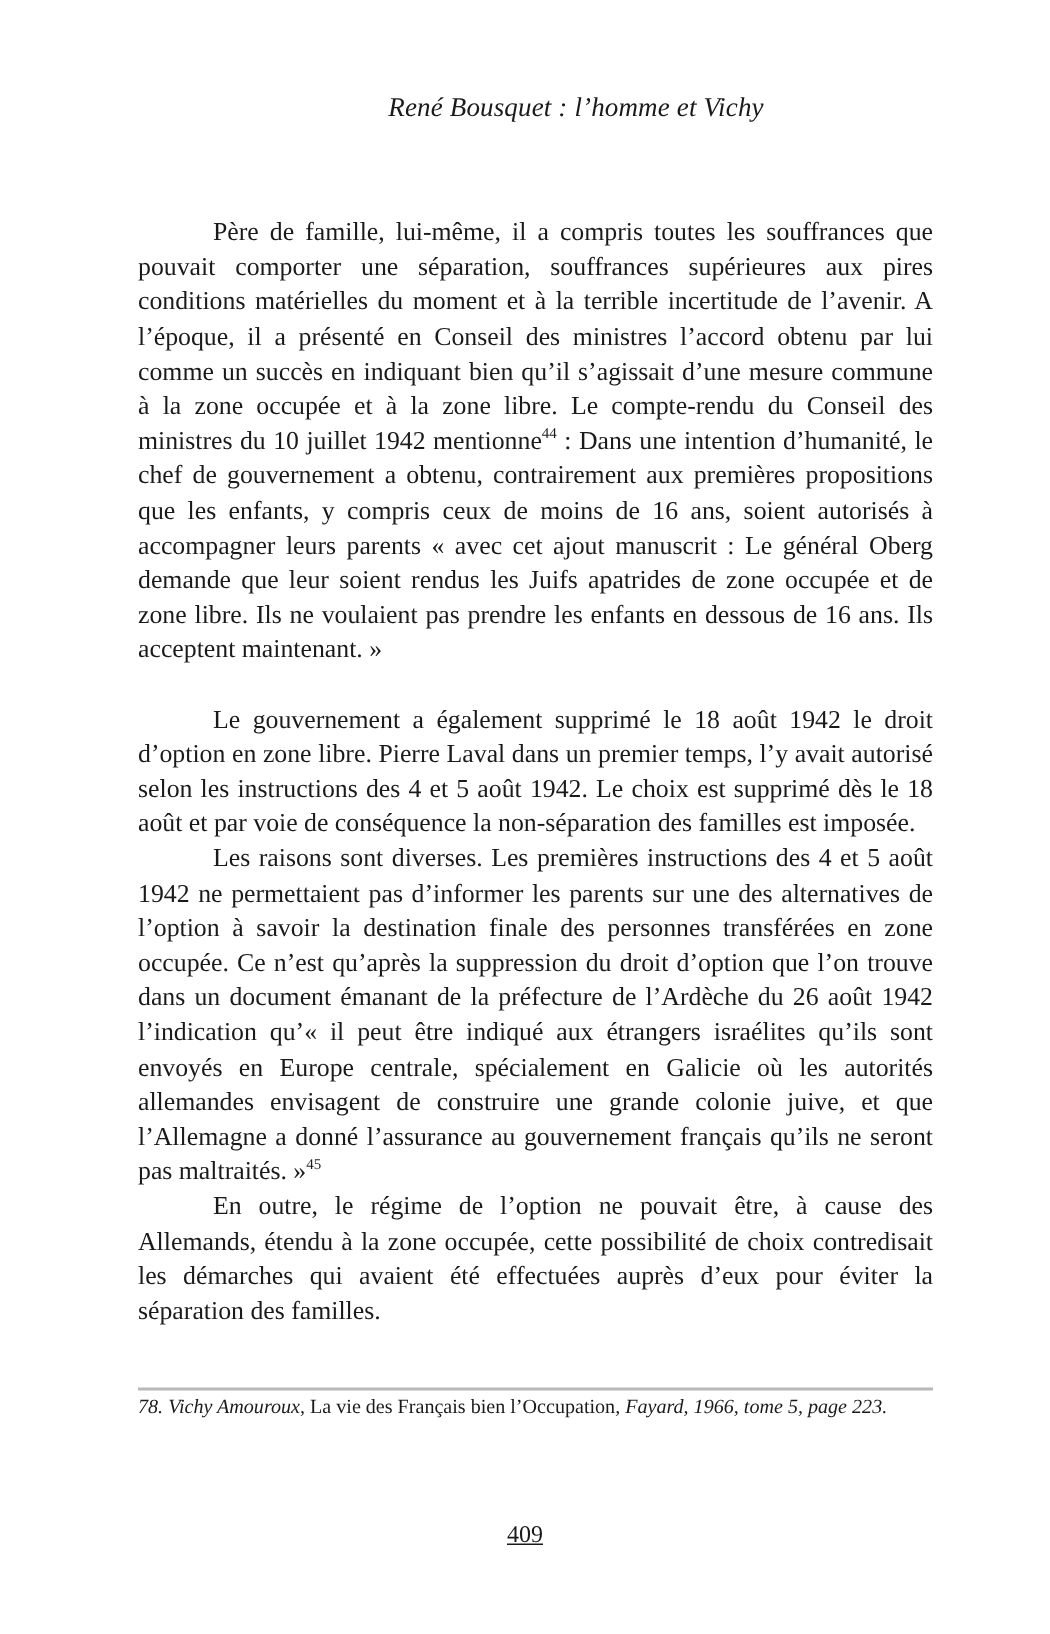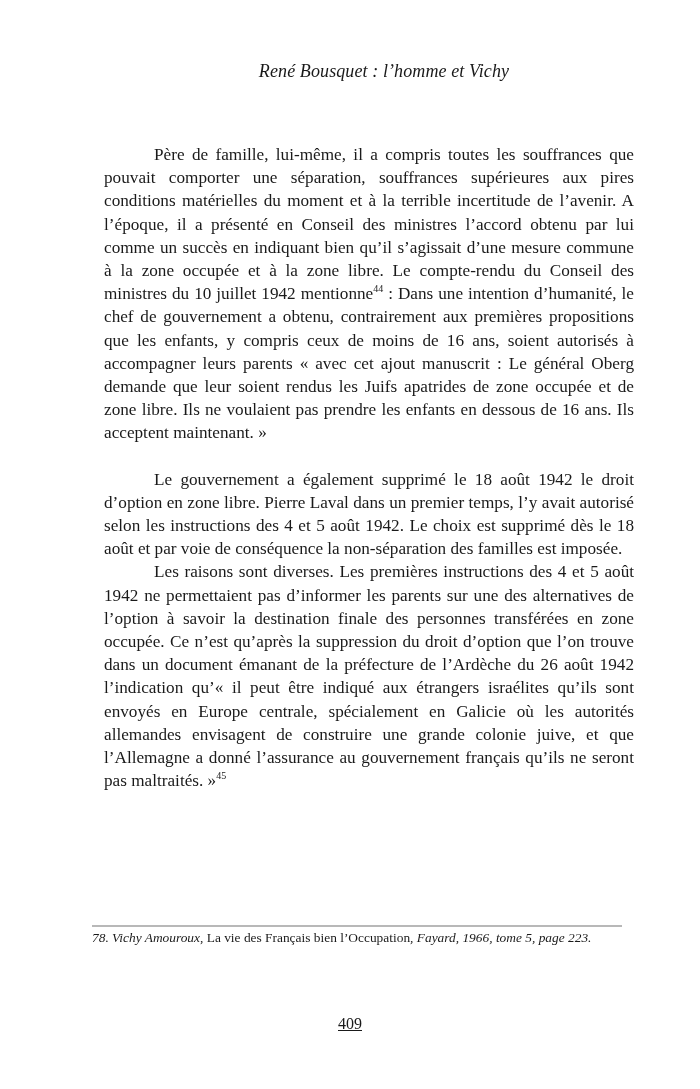--- a/index.html
+++ b/index.html
@@ -22,21 +22,21 @@
       width: 700px;
       text-align: center;
       font-style: italic;
       font-size: 18px;
       letter-spacing: 0.1px;
       margin-left: 34px;
     }
     .text-block {
       position: absolute;
       top: 143px;
-      left: 104px;
+      left: 92px;
       width: 530px;
       font-size: 17.2px;
       line-height: 23.2px;
       text-align: justify;
     }
     .text-block p {
       margin: 0;
       text-indent: 50px;
     }
     .text-block p.gap-before {
@@ -79,20 +79,21 @@
   </style>
 </head>
 <body>
 
 <div class="running-head">René Bousquet : l’homme et Vichy</div>
 
 <div class="text-block">
   <p><span>Père de famille, lui-même, il a compris toutes les souffrances que pouvait comporter une séparation, souffrances supérieures aux pires conditions matérielles du moment et à la terrible incertitude de l’avenir. A l’époque, il a présenté en Conseil des ministres l’accord obtenu par lui comme un succès en indiquant bien qu’il s’agissait d’une mesure commune à la zone occupée et à la zone libre. Le compte-rendu du Conseil des ministres du 10 juillet 1942 mentionne</span><sup>44</sup><span> : Dans une intention d’humanité, le chef de gouvernement a obtenu, contrairement aux premières propositions que les enfants, y compris ceux de moins de 16 ans, soient autorisés à accompagner leurs parents « avec cet ajout manuscrit : Le général Oberg demande que leur soient rendus les Juifs apatrides de zone occupée et de zone libre. Ils ne voulaient pas prendre les enfants en dessous de 16 ans. Ils acceptent maintenant. »</span></p>
   <p class="gap-before">Le gouvernement a également supprimé le 18 août 1942 le droit d’option en zone libre. Pierre Laval dans un premier temps, l’y avait autorisé selon les instructions des 4 et 5 août 1942. Le choix est supprimé dès le 18 août et par voie de conséquence la non-séparation des familles est imposée.</p>
   <p><span>Les raisons sont diverses. Les premières instructions des 4 et 5 août 1942 ne permettaient pas d’informer les parents sur une des alternatives de l’option à savoir la destination finale des personnes transférées en zone occupée. Ce n’est qu’après la suppression du droit d’option que l’on trouve dans un document émanant de la préfecture de l’Ardèche du 26 août 1942 l’indication qu’« il peut être indiqué aux étrangers israélites qu’ils sont envoyés en Europe centrale, spécialement en Galicie où les autorités allemandes envisagent de construire une grande colonie juive, et que l’Allemagne a donné l’assurance au gouvernement français qu’ils ne seront pas maltraités. »</span><sup>45</sup></p>
+  <p>En outre, le régime de l’option ne pouvait être, à cause des Allemands, étendu à la zone occupée, cette possibilité de choix contredisait les démarches qui avaient été effectuées auprès d’eux pour éviter la séparation des familles.</p>
 </div>
 
 <div class="footnote-rule"></div>
 
 <div class="footnotes">
   <div><span class="it">78.</span> <span class="it">Vichy Amouroux</span><span>, </span><span>La vie des Français bien l’Occupation</span><span class="it">, Fayard, 1966, tome 5, page 223.</span></div>
 </div>
 
 <div class="page-number">409</div>
 

